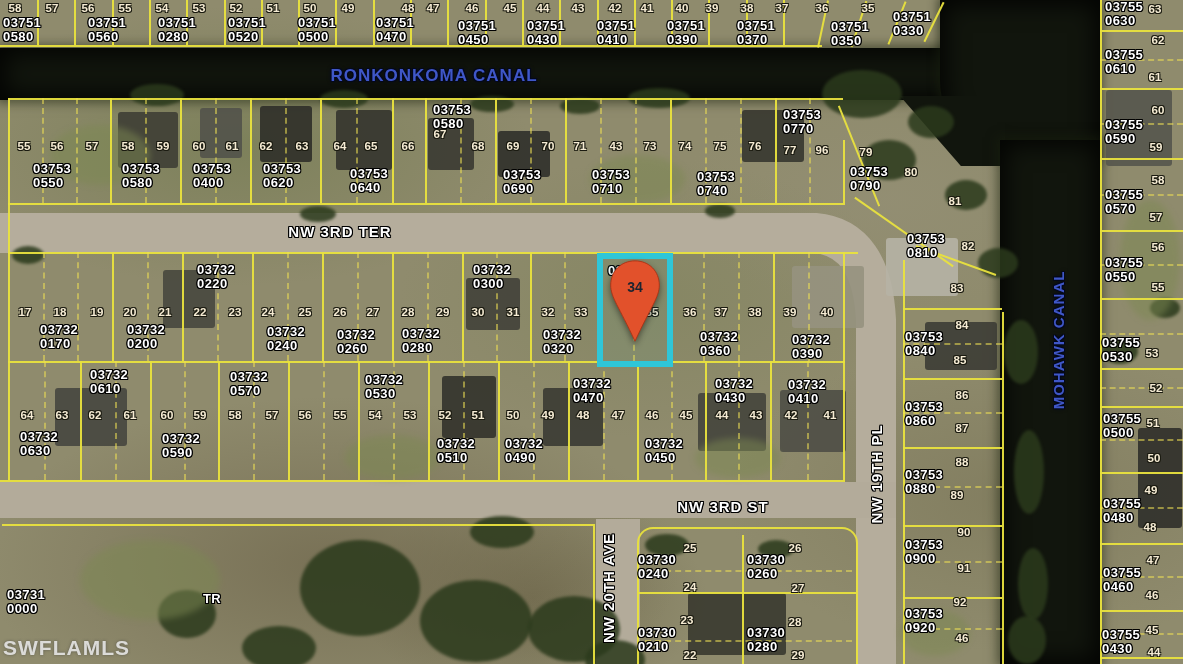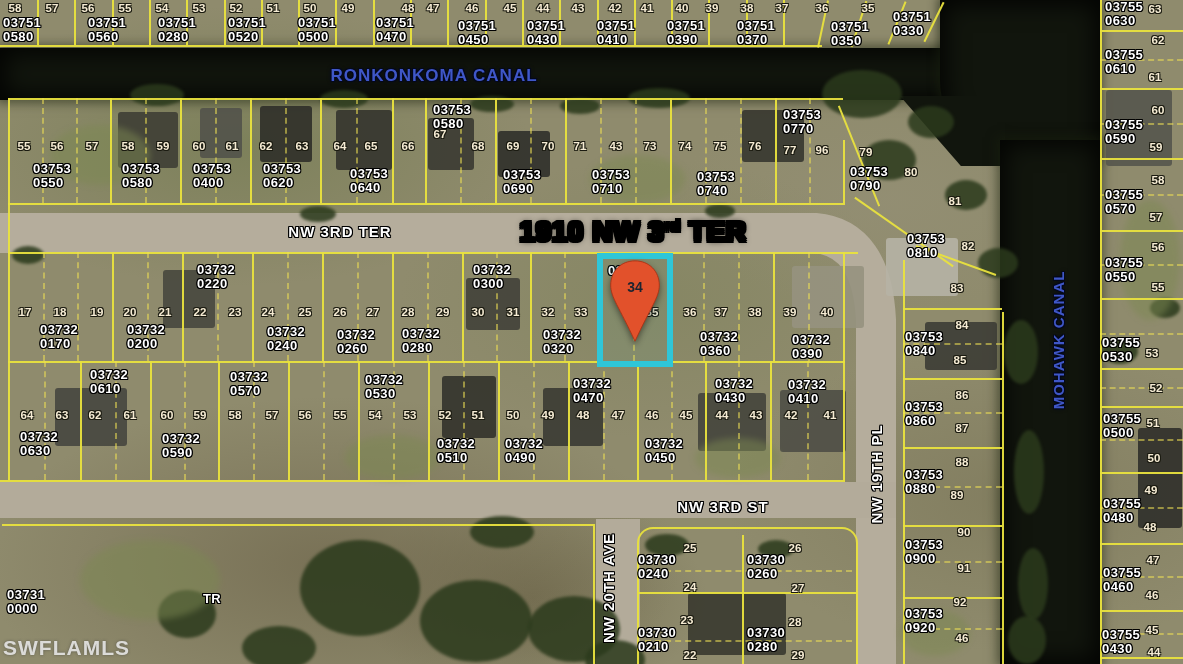--- a/index.html
+++ b/index.html
@@ -676,18 +676,15 @@
       <div class="canal-label" style="left: 1058px; top: 340px; font-size: 15px; transform: translate(-50%, -50%) rotate(-90deg);">MOHAWK CANAL</div>
     </div>
 
   <div id="highlight-rect" style="left: 597px; top: 253px; width: 76px; height: 114px; border-color: rgb(47, 198, 216);"></div>
   <span id="highlight-parcel-label" class="plabel outline-w" style="z-index: 44; left: 608px; top: 264px;">03732</span>
   <svg id="map-pin" width="56" height="86" viewBox="0 0 56 92" style="left: 607px; top: 259px;">
     <path id="pin-path" d="M28,2 C13,2 2,13 2,28 C2,41 11,51 28,88 C45,51 54,41 54,28 C54,13 43,2 28,2 Z" fill="#e2512b" stroke="#a93417" stroke-width="1"></path>
   </svg>
   <span id="pin-lot" style="left: 635px; top: 287px;">34</span>
 
-  <div id="main-title" style="left: 633px; top: 216px;">
-    <span>1910 NW 3</span><sup>rd</sup><span> TER</span>
-  </div>
 
   <div id="watermark" style="left: 3px; top: 636px;">SWFLAMLS</div>
 </div>
 
 </body></html>

